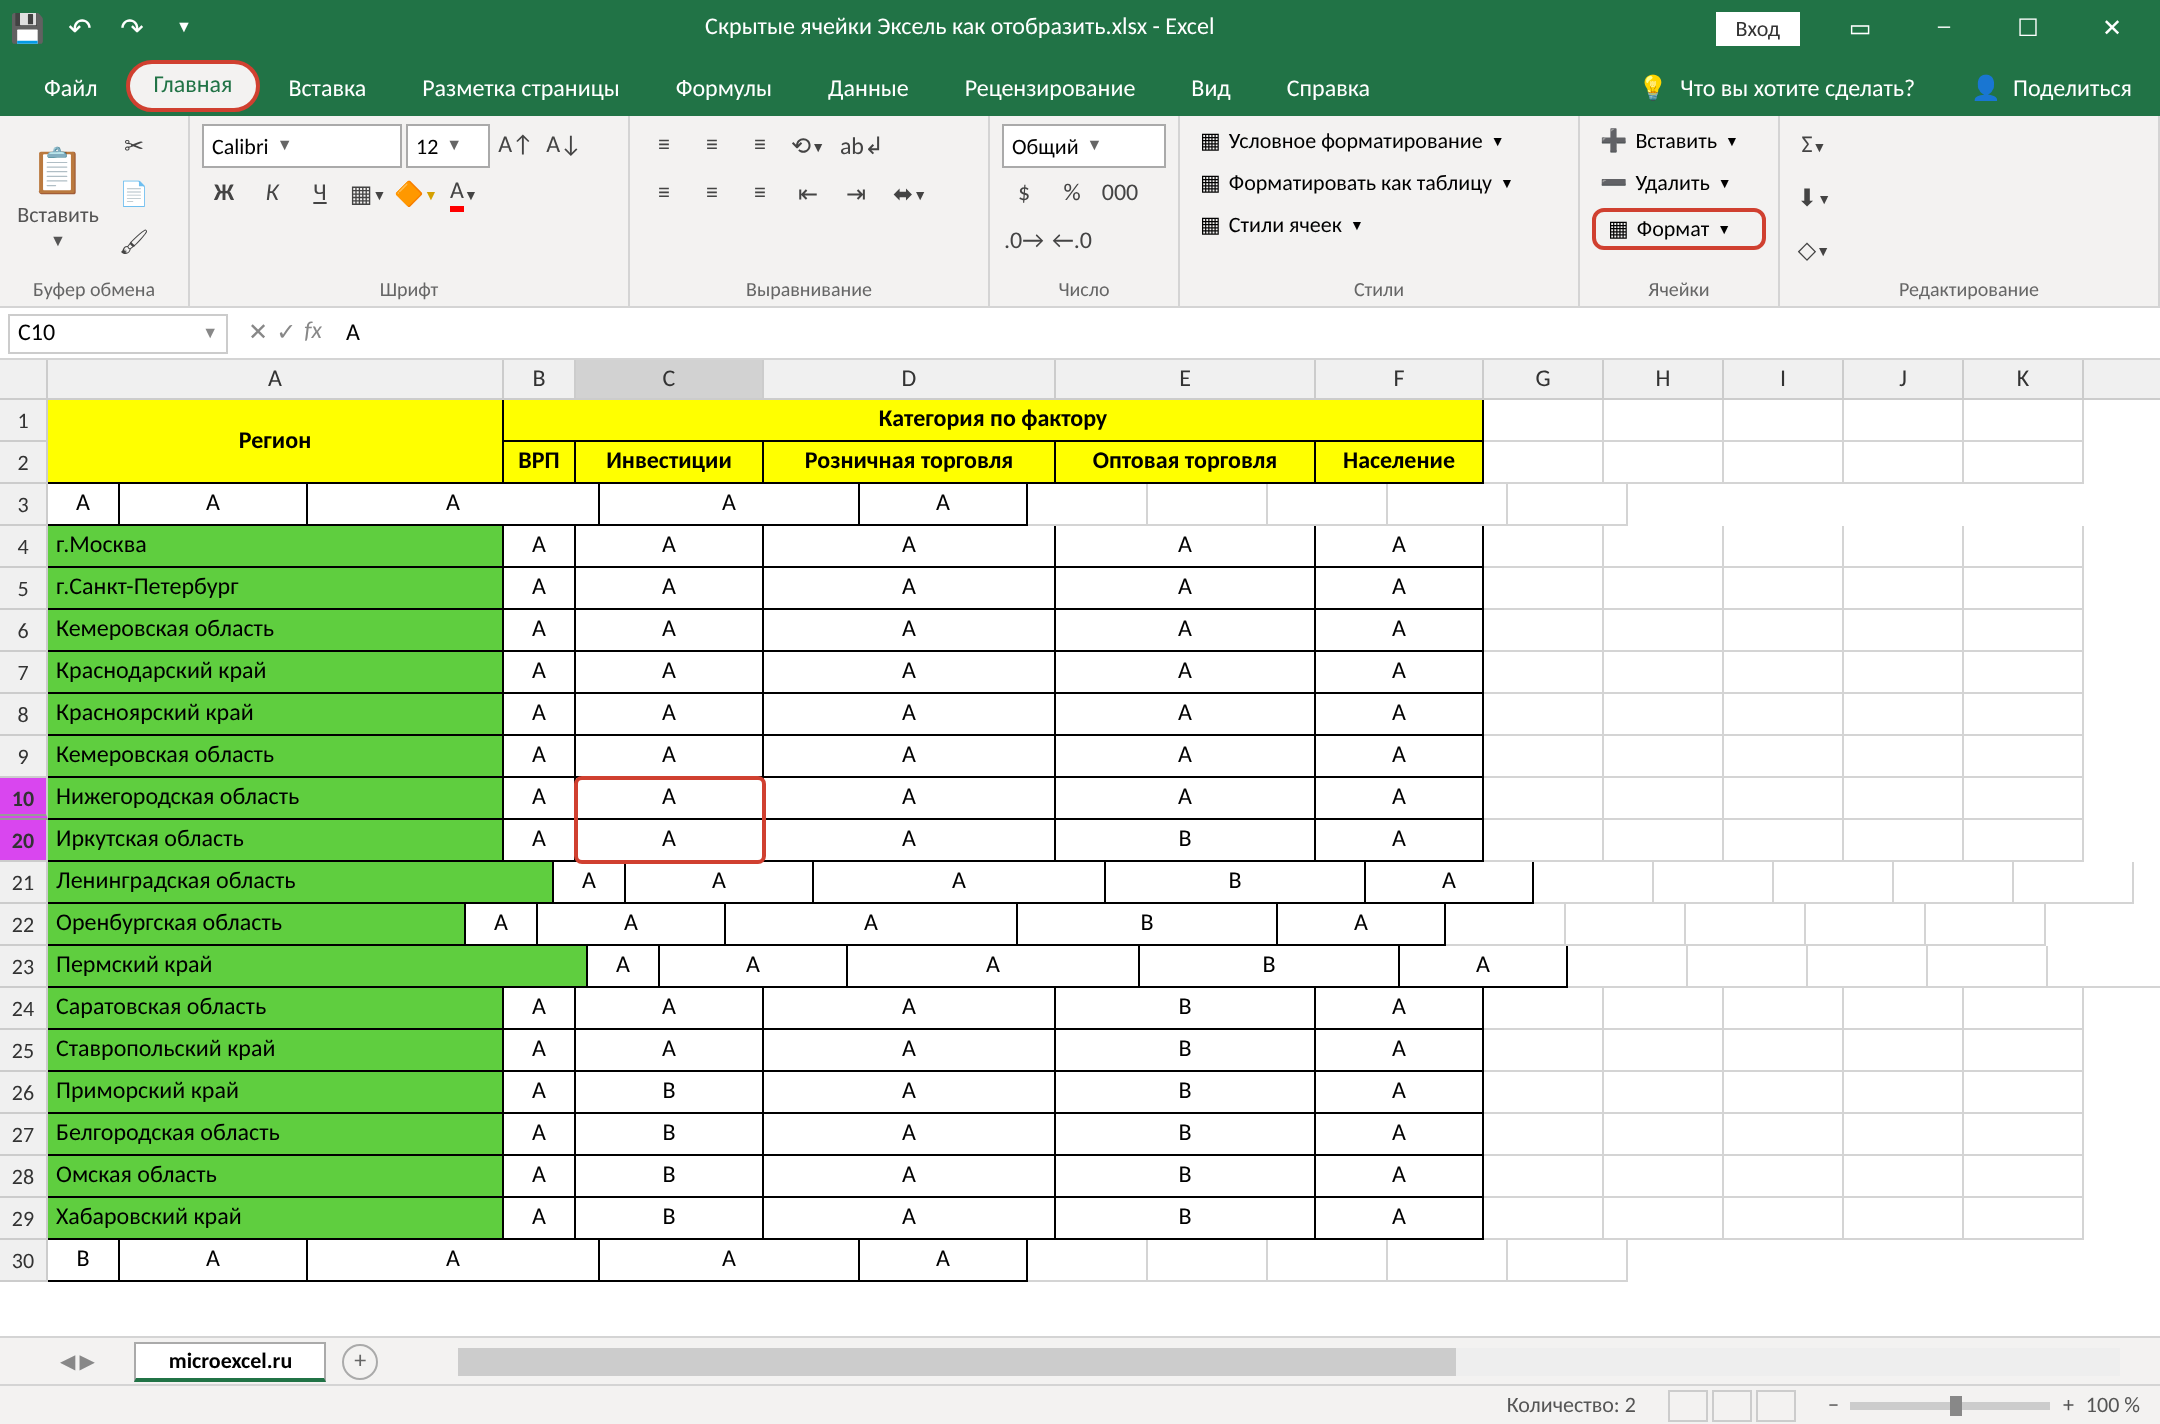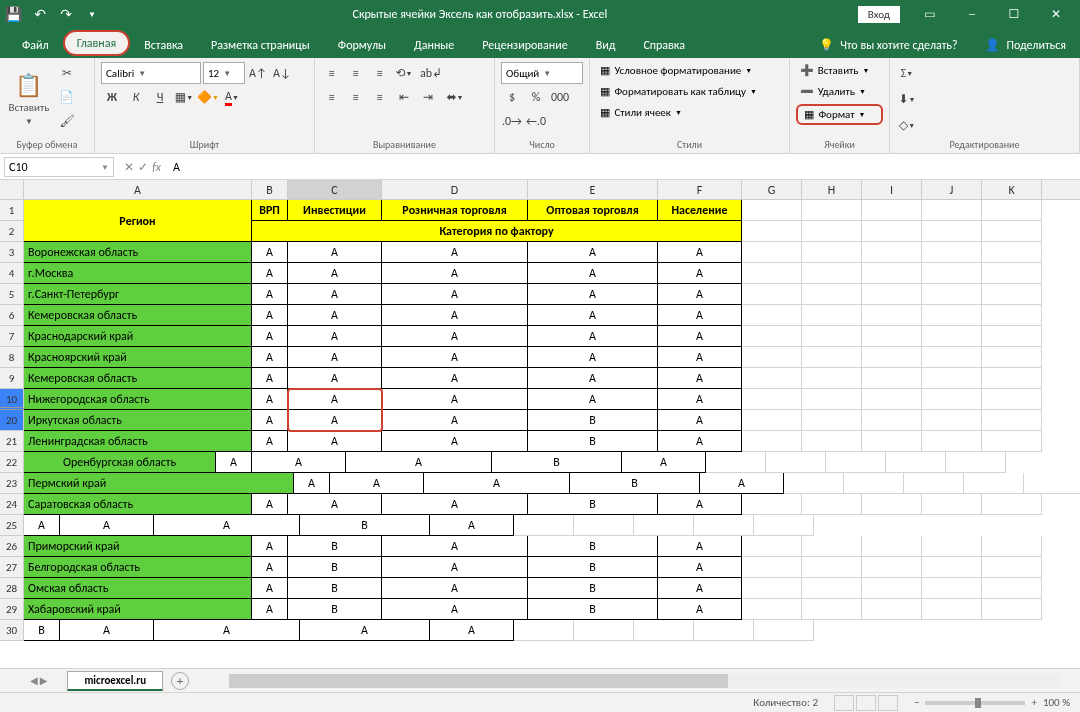--- a/index.html
+++ b/index.html
@@ -47,21 +47,21 @@
 .fx-input { flex: 1; padding: 0 6px; font-size: 12px; }
 
 
 .grid-area { position: relative; height: 472px; overflow: hidden; background: #fff; font-size: 12px; }
 .corner { position: absolute; left: 0; top: 0; width: 24px; height: 20px; background: #f0f0f0; border-right: 1px solid #ccc; border-bottom: 1px solid #ccc; }
 .col-headers { position: absolute; left: 24px; top: 0; right: 0; height: 20px; display: flex; background: #f0f0f0; border-bottom: 1px solid #ccc; }
 .col-h { border-right: 1px solid #ccc; text-align: center; font-size: 12px; line-height: 20px; color: #333; cursor: pointer; flex-shrink: 0; }
 .col-h.sel { background: #d2d2d2; }
 .row-headers { position: absolute; left: 0; top: 20px; width: 24px; background: #f0f0f0; }
 .row-h { height: 21px; border-bottom: 1px solid #ccc; border-right: 1px solid #ccc; text-align: center; font-size: 11px; line-height: 21px; color: #333; cursor: pointer; }
-.row-h.sel { background: #3b82f6; }
+.row-h.sel { background: #d946ef; font-weight: bold; }
 .row-h.hidden-edge { border-bottom: 3px double #999; }
 .cells { position: absolute; left: 24px; top: 20px; right: 0; }
 .data-row { display: flex; height: 21px; }
 .cell { border-right: 1px solid #d4d4d4; border-bottom: 1px solid #d4d4d4; padding: 0 4px; line-height: 20px; overflow: hidden; white-space: nowrap; flex-shrink: 0; font-size: 12px; }
 .cell.hdr { background: #ffff00; font-weight: bold; text-align: center; border-color: #000; }
 .cell.reg { background: #5fce3f; border-color: #000; }
 .cell.val { text-align: center; border-color: #000; }
 .cell.empty { background: #fff; }
 .selection-box { position: absolute; border: 2px solid #d04030; border-radius: 4px; pointer-events: none; }
 
@@ -329,42 +329,41 @@
       <div class="row-h">26</div>
       <div class="row-h">27</div>
       <div class="row-h">28</div>
       <div class="row-h">29</div>
       <div class="row-h">30</div>
     </div>
   <div class="cells" id="cells">
       <div class="cell hdr" style="width: 228px; height: 42px; line-height: 42px; position: absolute;">Регион</div>
       <div class="data-row">
         <div class="cell empty" style="width: 228px; visibility: hidden;"></div>
+        <div class="cell hdr" style="width: 490px;">Категория по фактору</div>
+        <div class="cell empty" style="width: 60px;"></div>
+        <div class="cell empty" style="width: 60px;"></div>
+        <div class="cell empty" style="width: 60px;"></div>
+        <div class="cell empty" style="width: 60px;"></div>
+        <div class="cell empty" style="width: 60px;"></div>
+      </div>
+      <div class="data-row">
+        <div class="cell empty" style="width: 228px; visibility: hidden;"></div>
         <div class="cell hdr" style="width: 36px;">ВРП</div>
         <div class="cell hdr" style="width: 94px;">Инвестиции</div>
         <div class="cell hdr" style="width: 146px;">Розничная торговля</div>
         <div class="cell hdr" style="width: 130px;">Оптовая торговля</div>
         <div class="cell hdr" style="width: 84px;">Население</div>
         <div class="cell empty" style="width: 60px;"></div>
         <div class="cell empty" style="width: 60px;"></div>
         <div class="cell empty" style="width: 60px;"></div>
         <div class="cell empty" style="width: 60px;"></div>
         <div class="cell empty" style="width: 60px;"></div>
       </div>
       <div class="data-row">
-        <div class="cell empty" style="width: 228px; visibility: hidden;"></div>
-        <div class="cell hdr" style="width: 490px;">Категория по фактору</div>
-        <div class="cell empty" style="width: 60px;"></div>
-        <div class="cell empty" style="width: 60px;"></div>
-        <div class="cell empty" style="width: 60px;"></div>
-        <div class="cell empty" style="width: 60px;"></div>
-        <div class="cell empty" style="width: 60px;"></div>
-      </div>
-      <div class="data-row">
-        <div class="cell reg" style="width: 228px;">Воронежская область</div>
         <div class="cell val" style="width: 36px;">А</div>
         <div class="cell val" style="width: 94px;">А</div>
         <div class="cell val" style="width: 146px;">А</div>
         <div class="cell val" style="width: 130px;">А</div>
         <div class="cell val" style="width: 84px;">А</div>
         <div class="cell empty" style="width: 60px;"></div>
         <div class="cell empty" style="width: 60px;"></div>
         <div class="cell empty" style="width: 60px;"></div>
         <div class="cell empty" style="width: 60px;"></div>
         <div class="cell empty" style="width: 60px;"></div>
@@ -467,34 +466,34 @@
         <div class="cell val" style="width: 146px;">А</div>
         <div class="cell val" style="width: 130px;">В</div>
         <div class="cell val" style="width: 84px;">А</div>
         <div class="cell empty" style="width: 60px;"></div>
         <div class="cell empty" style="width: 60px;"></div>
         <div class="cell empty" style="width: 60px;"></div>
         <div class="cell empty" style="width: 60px;"></div>
         <div class="cell empty" style="width: 60px;"></div>
       </div>
       <div class="data-row">
-        <div class="cell reg" style="width: 228px;">Ленинградская область</div>
-        <div class="cell val" style="width: 36px;">А</div>
-        <div class="cell val" style="width: 94px;">А</div>
-        <div class="cell val" style="width: 146px;">А</div>
-        <div class="cell val" style="width: 130px;">В</div>
-        <div class="cell val" style="width: 84px;">А</div>
-        <div class="cell empty" style="width: 60px;"></div>
-        <div class="cell empty" style="width: 60px;"></div>
-        <div class="cell empty" style="width: 60px;"></div>
-        <div class="cell empty" style="width: 60px;"></div>
-        <div class="cell empty" style="width: 60px;"></div>
-      </div>
-      <div class="data-row">
-        <div class="cell reg" style="width: 192px; text-align: center;">Оренбургская область</div>
+        <div class="cell reg" style="width: 253px;">Ленинградская область</div>
+        <div class="cell val" style="width: 36px;">А</div>
+        <div class="cell val" style="width: 94px;">А</div>
+        <div class="cell val" style="width: 146px;">А</div>
+        <div class="cell val" style="width: 130px;">В</div>
+        <div class="cell val" style="width: 84px;">А</div>
+        <div class="cell empty" style="width: 60px;"></div>
+        <div class="cell empty" style="width: 60px;"></div>
+        <div class="cell empty" style="width: 60px;"></div>
+        <div class="cell empty" style="width: 60px;"></div>
+        <div class="cell empty" style="width: 60px;"></div>
+      </div>
+      <div class="data-row">
+        <div class="cell reg" style="width: 209px;">Оренбургская область</div>
         <div class="cell val" style="width: 36px;">А</div>
         <div class="cell val" style="width: 94px;">А</div>
         <div class="cell val" style="width: 146px;">А</div>
         <div class="cell val" style="width: 130px;">В</div>
         <div class="cell val" style="width: 84px;">А</div>
         <div class="cell empty" style="width: 60px;"></div>
         <div class="cell empty" style="width: 60px;"></div>
         <div class="cell empty" style="width: 60px;"></div>
         <div class="cell empty" style="width: 60px;"></div>
         <div class="cell empty" style="width: 60px;"></div>
@@ -519,20 +518,21 @@
         <div class="cell val" style="width: 146px;">А</div>
         <div class="cell val" style="width: 130px;">В</div>
         <div class="cell val" style="width: 84px;">А</div>
         <div class="cell empty" style="width: 60px;"></div>
         <div class="cell empty" style="width: 60px;"></div>
         <div class="cell empty" style="width: 60px;"></div>
         <div class="cell empty" style="width: 60px;"></div>
         <div class="cell empty" style="width: 60px;"></div>
       </div>
       <div class="data-row">
+        <div class="cell reg" style="width: 228px;">Ставропольский край</div>
         <div class="cell val" style="width: 36px;">А</div>
         <div class="cell val" style="width: 94px;">А</div>
         <div class="cell val" style="width: 146px;">А</div>
         <div class="cell val" style="width: 130px;">В</div>
         <div class="cell val" style="width: 84px;">А</div>
         <div class="cell empty" style="width: 60px;"></div>
         <div class="cell empty" style="width: 60px;"></div>
         <div class="cell empty" style="width: 60px;"></div>
         <div class="cell empty" style="width: 60px;"></div>
         <div class="cell empty" style="width: 60px;"></div>

